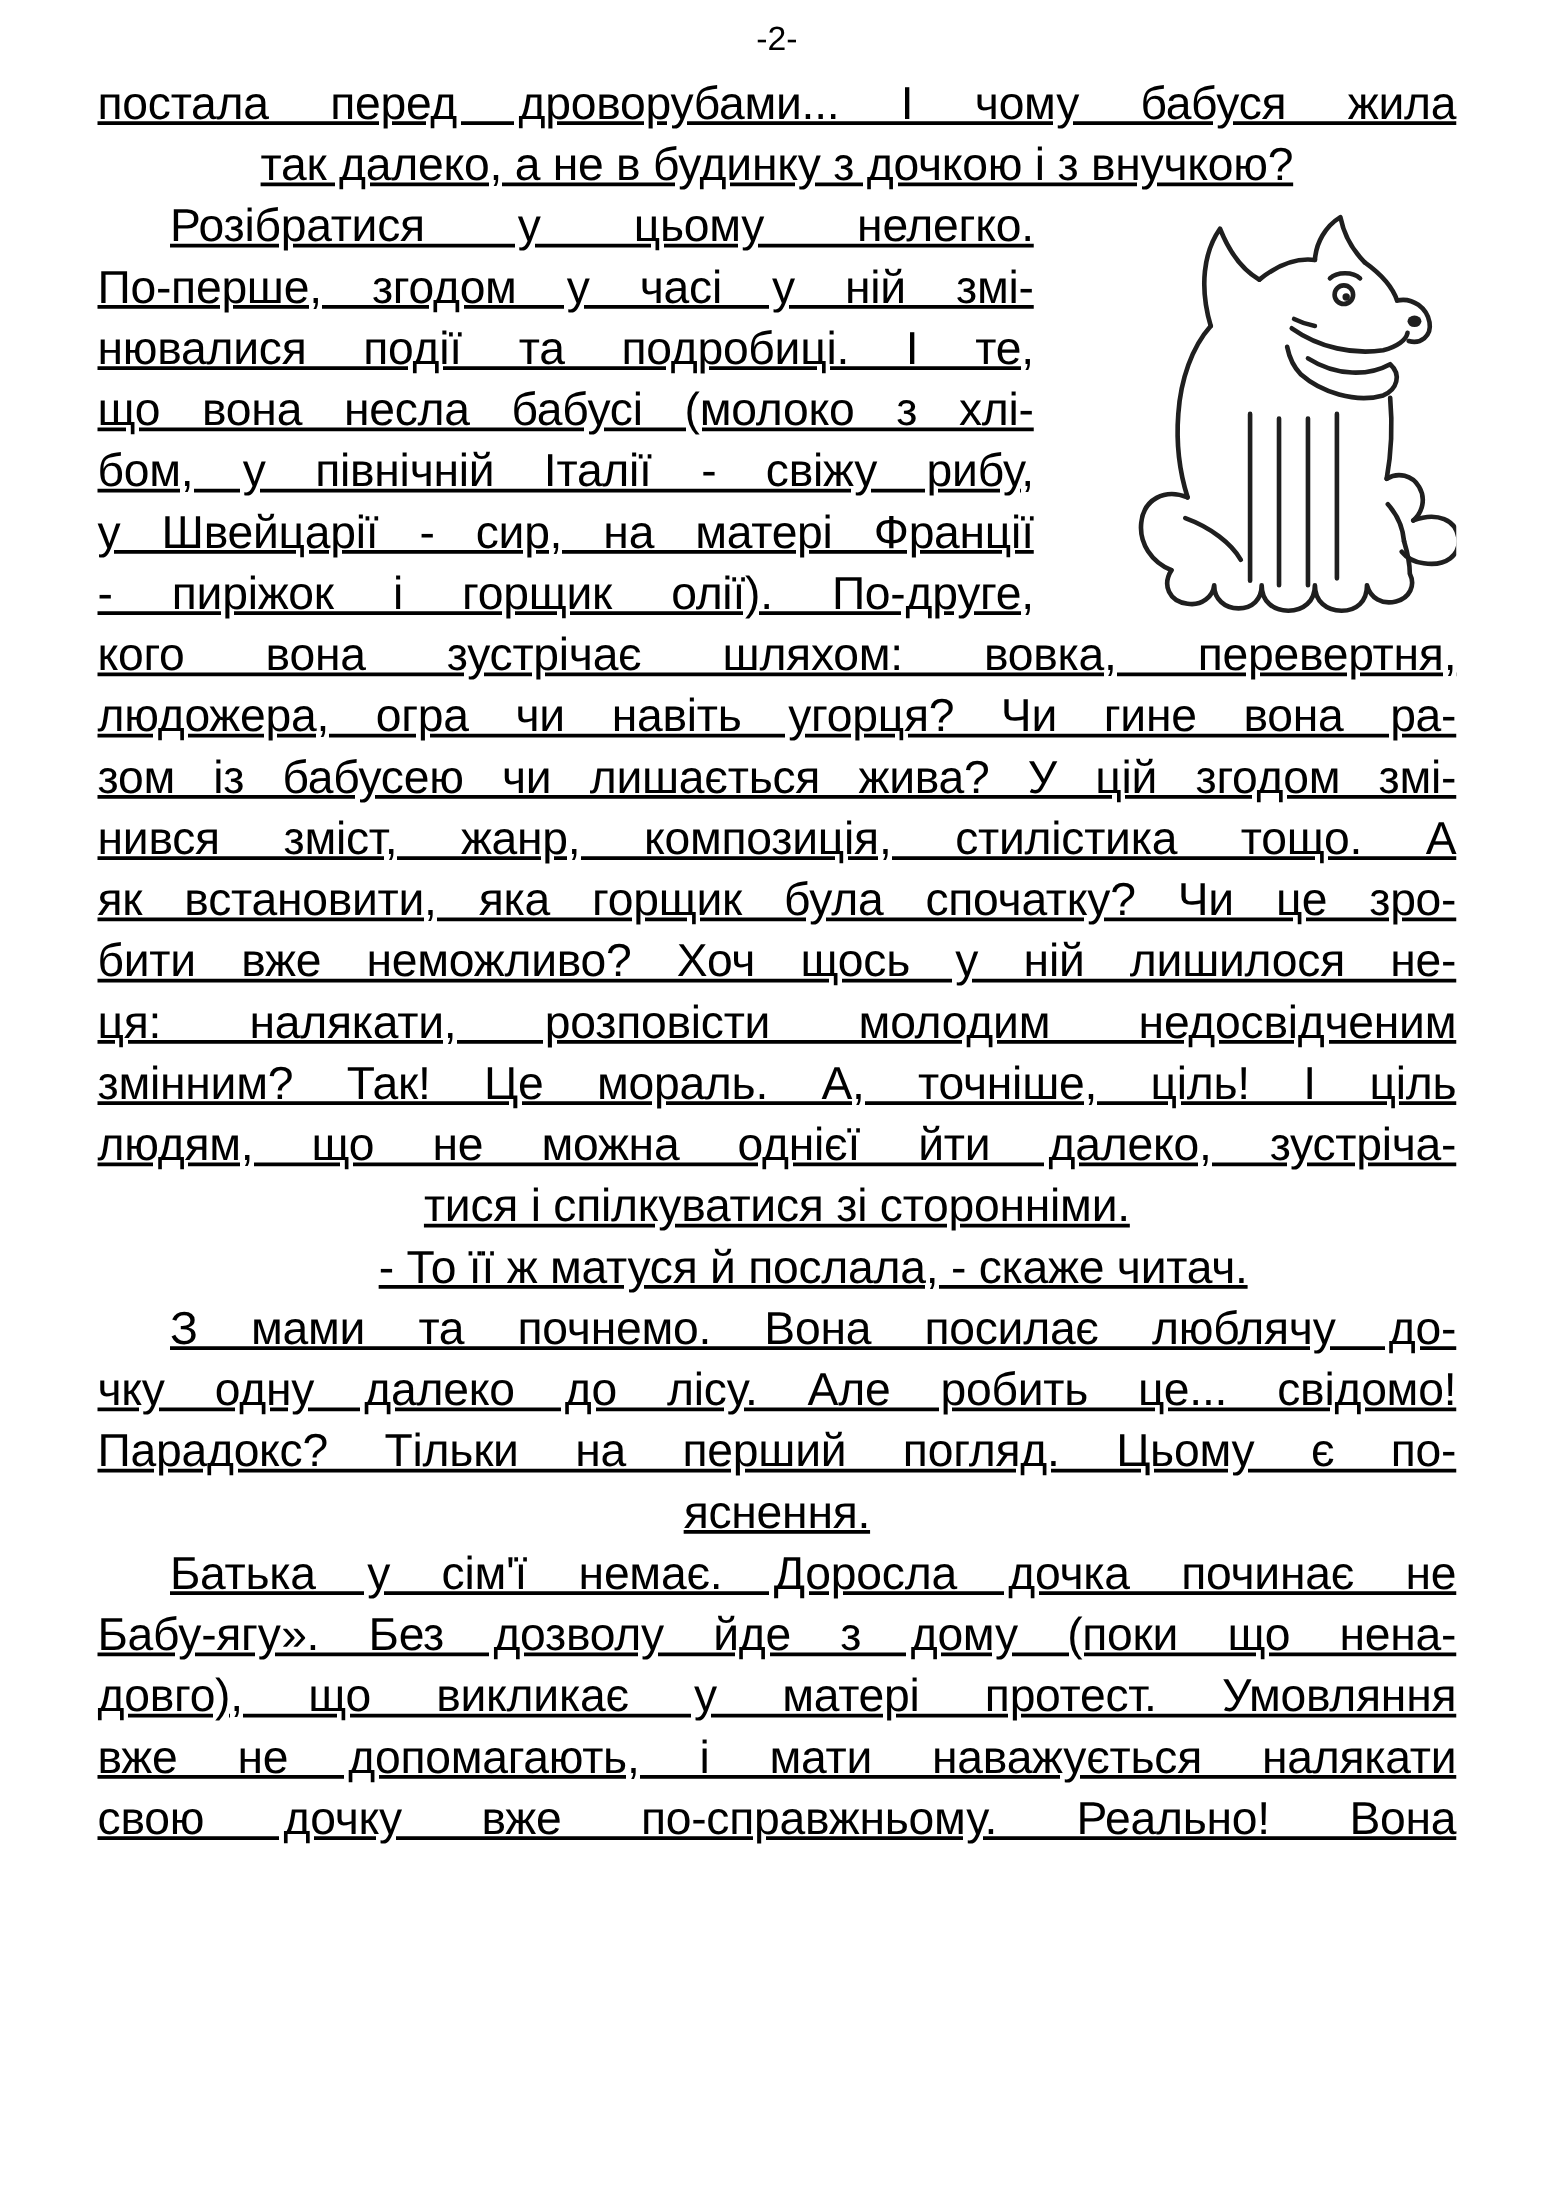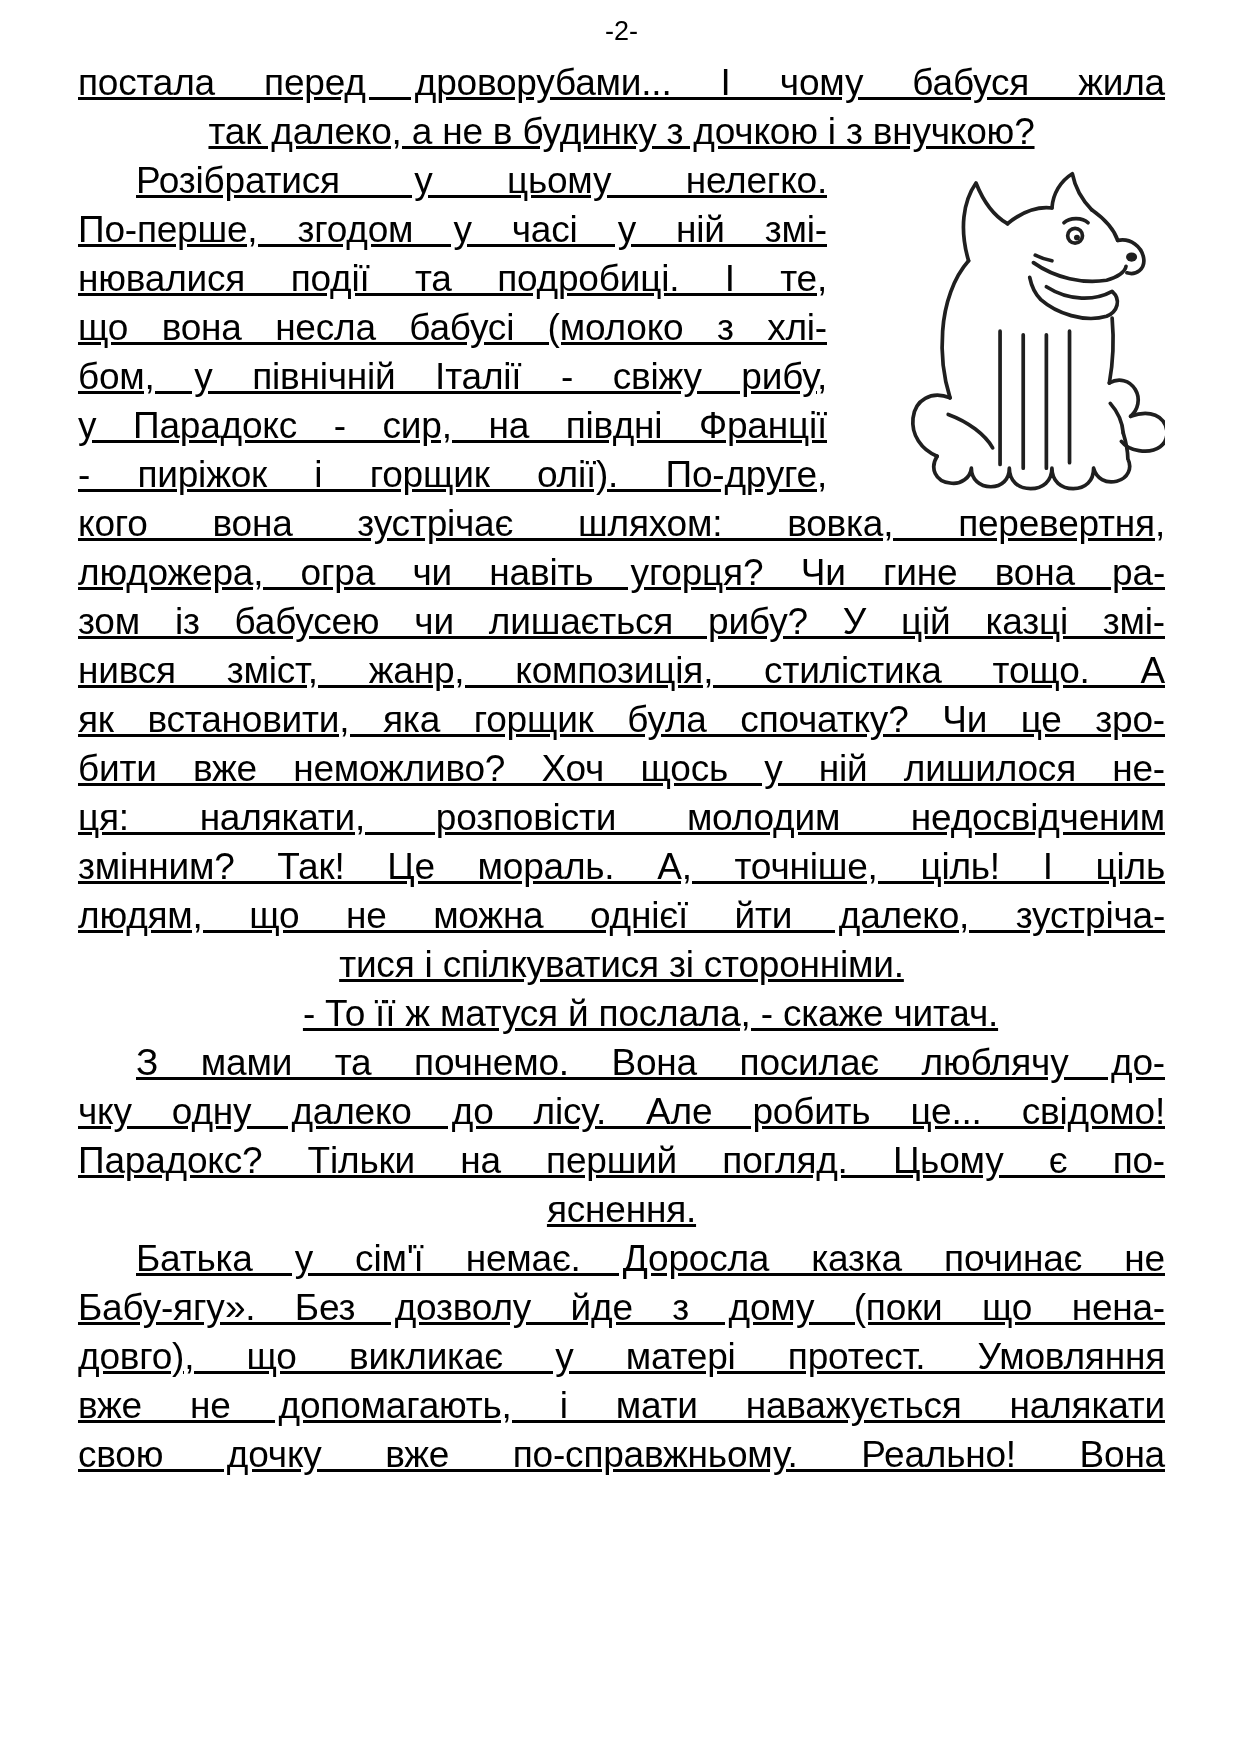--- a/index.html
+++ b/index.html
@@ -120,37 +120,37 @@
 
         <path class="wolf-stroke" d="M44,309 C36,322 42,336 58,338 C70,340 80,332 81,322 M81,322 C81,334 90,342 102,342 C114,342 122,334 122,322 M122,322 C122,336 132,344 145,344 C158,344 168,336 168,322 M168,322 C168,336 178,344 191,344 C204,344 213,336 213,322 M213,322 C216,333 226,339 238,336 C250,333 255,322 250,312 M245,284 C248,294 250,304 250,312"></path>
       </svg>
     </div>
 
     <div class="line j indent">Розібратися у цьому нелегко.</div>
     <div class="line j">По-перше, згодом у часі у ній змі-</div>
     <div class="line j">нювалися події та подробиці. І те,</div>
     <div class="line j">що вона несла бабусі (молоко з хлі-</div>
     <div class="line j">бом, у північній Італії - свіжу рибу,</div>
-    <div class="line j">у Парадокс - сир, на півдні Франції</div>
+    <div class="line j">у Швейцарії - сир, на матері Франції</div>
     <div class="line j">- пиріжок і горщик олії). По-друге,</div>
     <div class="line j">кого вона зустрічає шляхом: вовка, перевертня,</div>
     <div class="line j">людожера, огра чи навіть угорця? Чи гине вона ра-</div>
-    <div class="line j">зом із бабусею чи лишається рибу? У цій казці змі-</div>
+    <div class="line j">зом із бабусею чи лишається жива? У цій згодом змі-</div>
     <div class="line j">нився зміст, жанр, композиція, стилістика тощо. А</div>
     <div class="line j">як встановити, яка горщик була спочатку? Чи це зро-</div>
     <div class="line j">бити вже неможливо? Хоч щось у ній лишилося не-</div>
     <div class="line j">ця: налякати, розповісти молодим недосвідченим</div>
     <div class="line j">змінним? Так! Це мораль. А, точніше, ціль! І ціль</div>
     <div class="line j">людям, що не можна однієї йти далеко, зустріча-</div>
     <div class="line">тися і спілкуватися зі сторонніми.</div>
     <div class="line indent">- То її ж матуся й послала, - скаже читач.</div>
     <div class="line j indent">З мами та почнемо. Вона посилає люблячу до-</div>
     <div class="line j">чку одну далеко до лісу. Але робить це... свідомо!</div>
     <div class="line j">Парадокс? Тільки на перший погляд. Цьому є по-</div>
     <div class="line">яснення.</div>
-    <div class="line j indent">Батька у сім'ї немає. Доросла казка починає не</div>
+    <div class="line j indent">Батька у сім'ї немає. Доросла дочка починає не</div>
     <div class="line j">Бабу-ягу». Без дозволу йде з дому (поки що нена-</div>
     <div class="line j">довго), що викликає у матері протест. Умовляння</div>
     <div class="line j">вже не допомагають, і мати наважується налякати</div>
     <div class="line j">свою дочку вже по-справжньому. Реально! Вона</div>
 
   </div>
 </div>
 
 </body></html>

